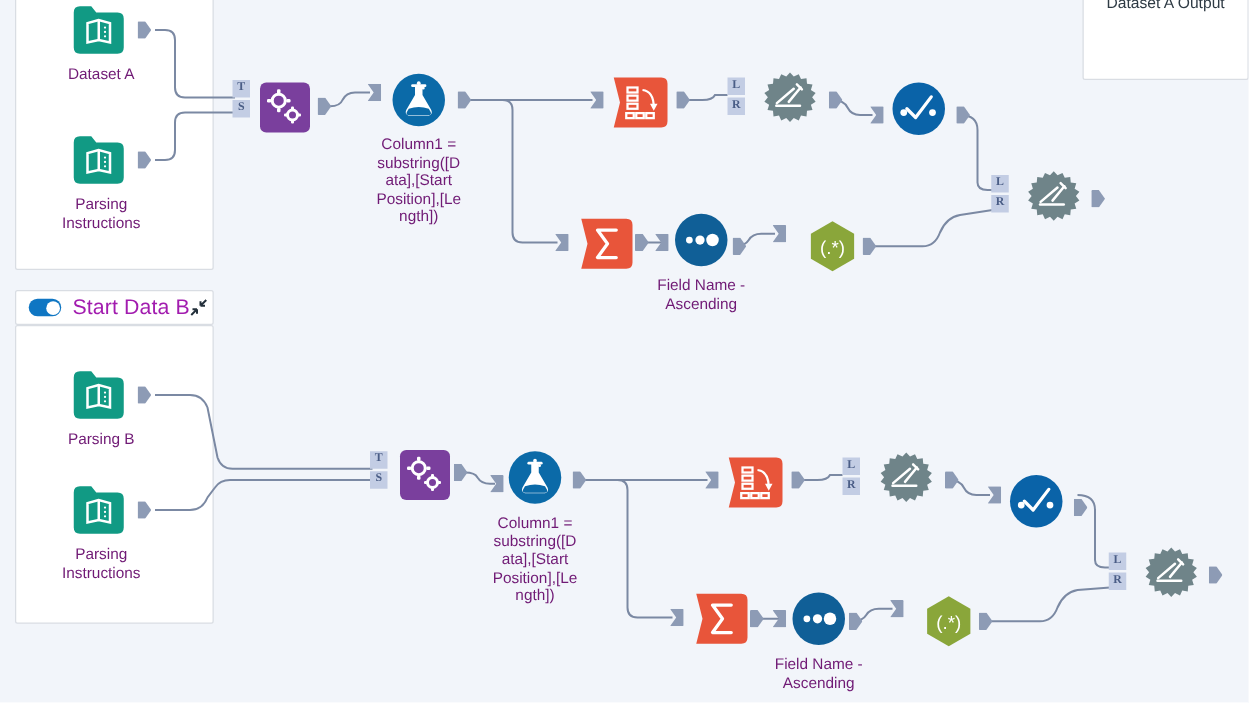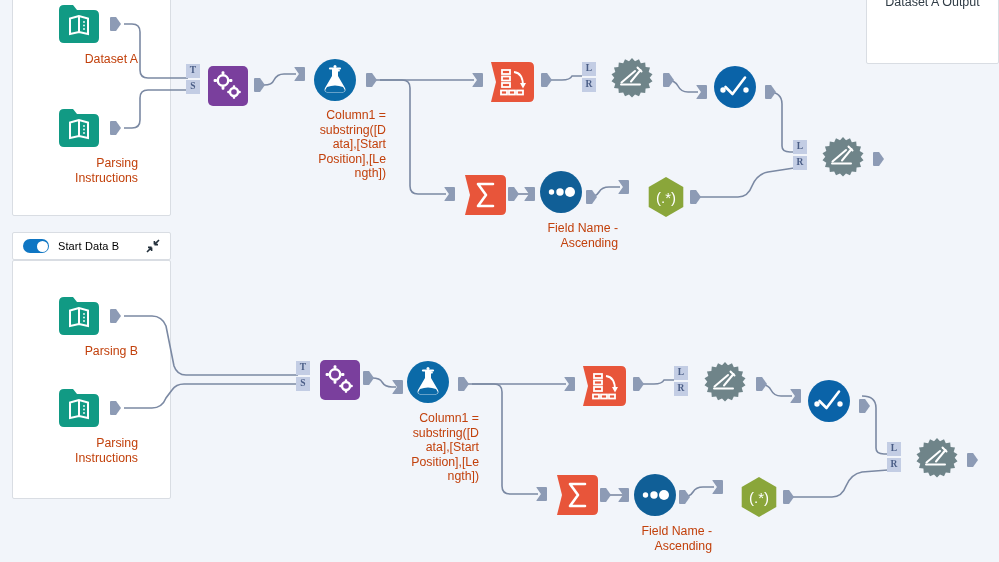--- a/index.html
+++ b/index.html
@@ -46,22 +46,22 @@
     content: "";
     position: absolute;
     right: 1.5px;
     top: 1.5px;
     width: 11px;
     height: 11px;
     border-radius: 50%;
     background: #ffffff;
   }
   .container-title {
-    font-size: 11px;
-    color: #000000;
+    font-size: 17px;
+    color: #a21caf;
     letter-spacing: 0.1px;
     white-space: nowrap;
   }
   .collapse-icon {
     margin-left: auto;
     width: 14px;
     height: 14px;
     position: relative;
     color: #23303b;
   }
@@ -89,24 +89,24 @@
     width: 44px;
     height: 44px;
     display: flex;
     align-items: center;
     justify-content: center;
   }
   .node svg { display: block; overflow: visible; }
 
   .node-label {
     position: absolute;
-    text-align: right;
+    text-align: center;
     font-size: 12.3px;
     line-height: 14.5px;
-    color: #c2410c;
+    color: #701a75;
     white-space: pre-line;
   }
 
   
   .anchor {
     position: absolute;
     width: 11px;
     height: 14px;
     background: #8d9bb5;
   }

